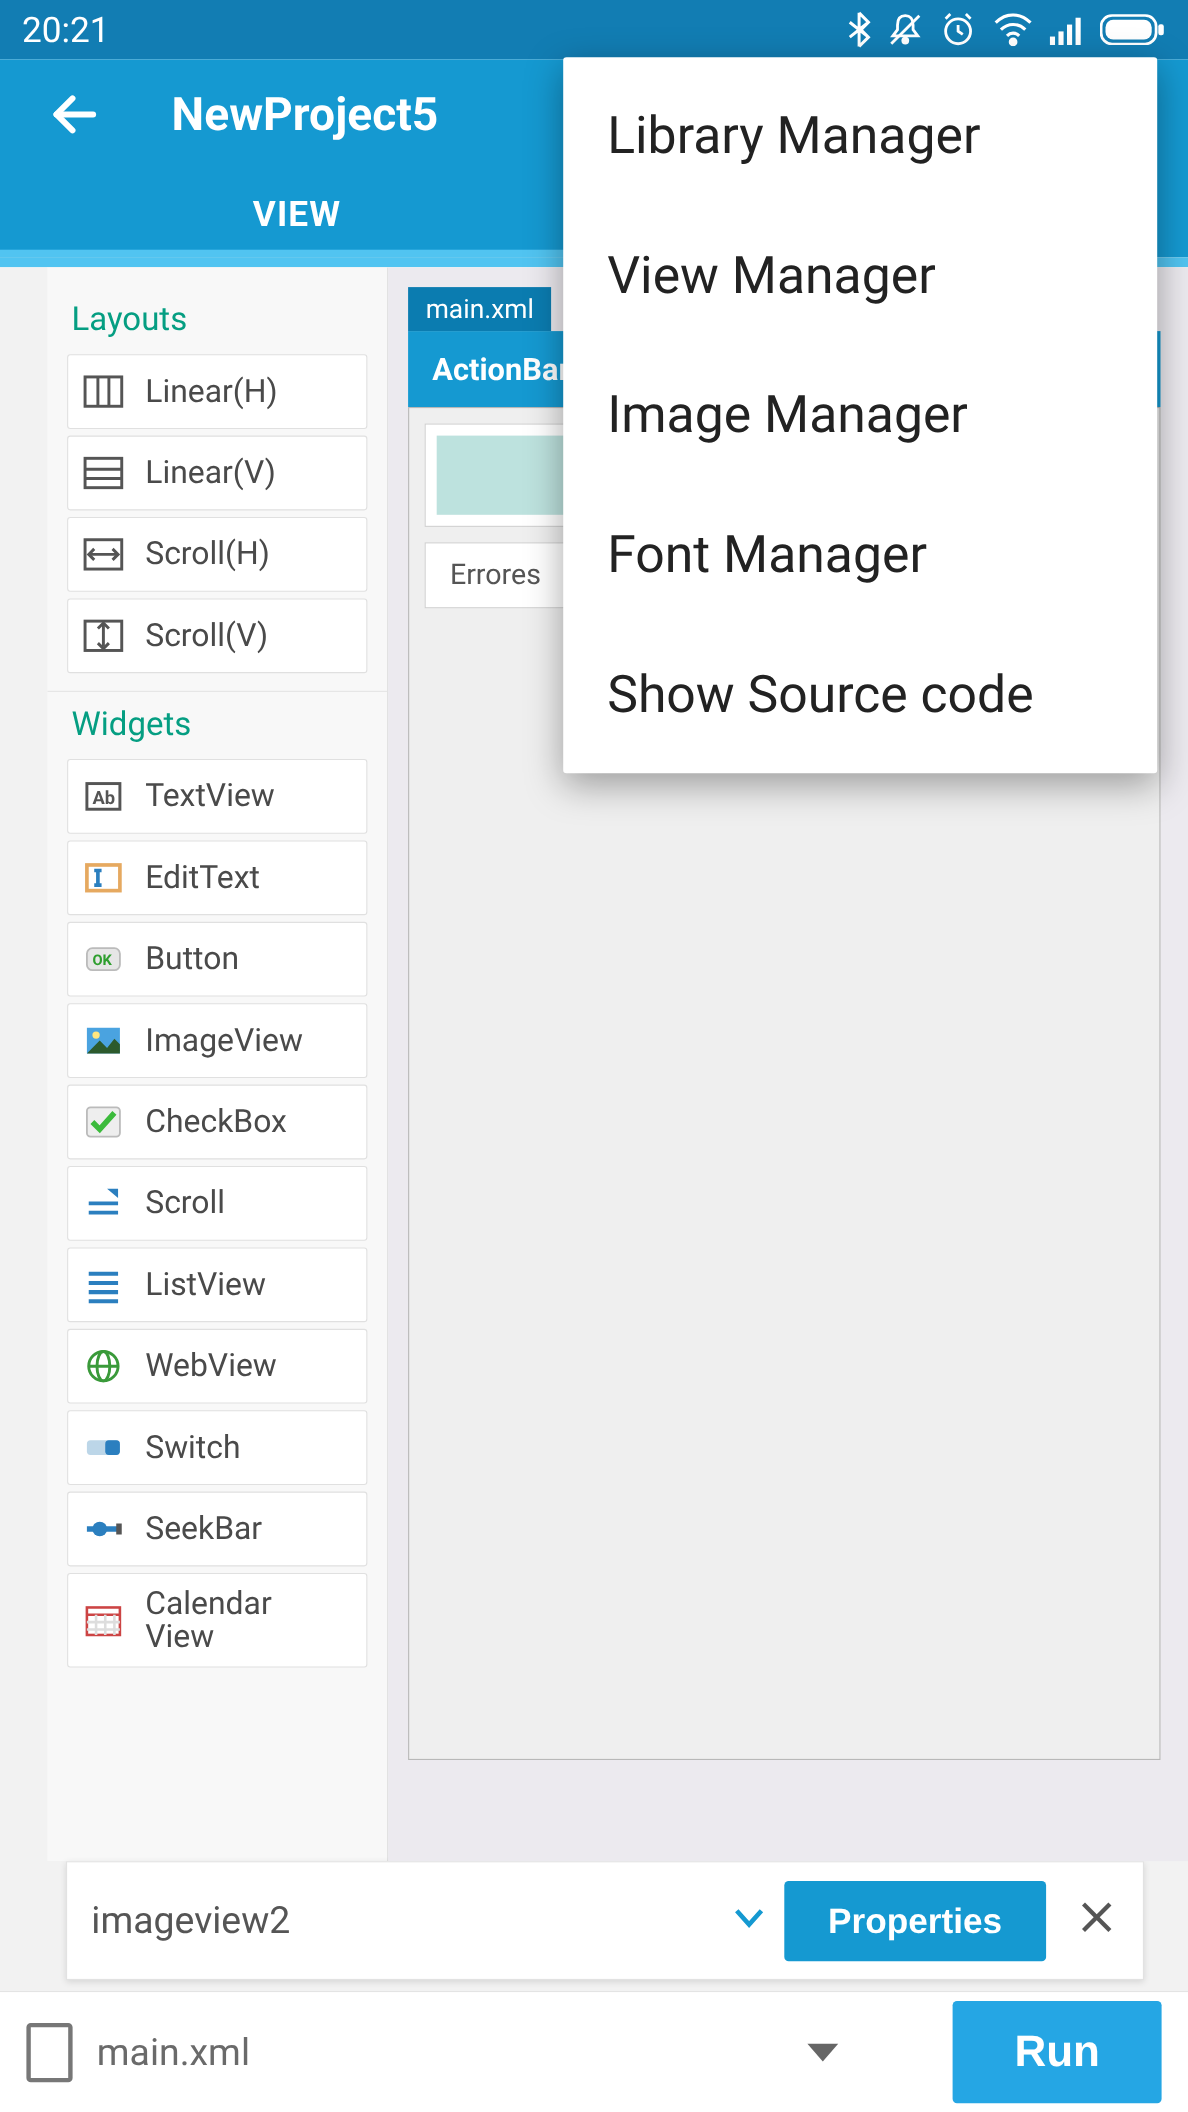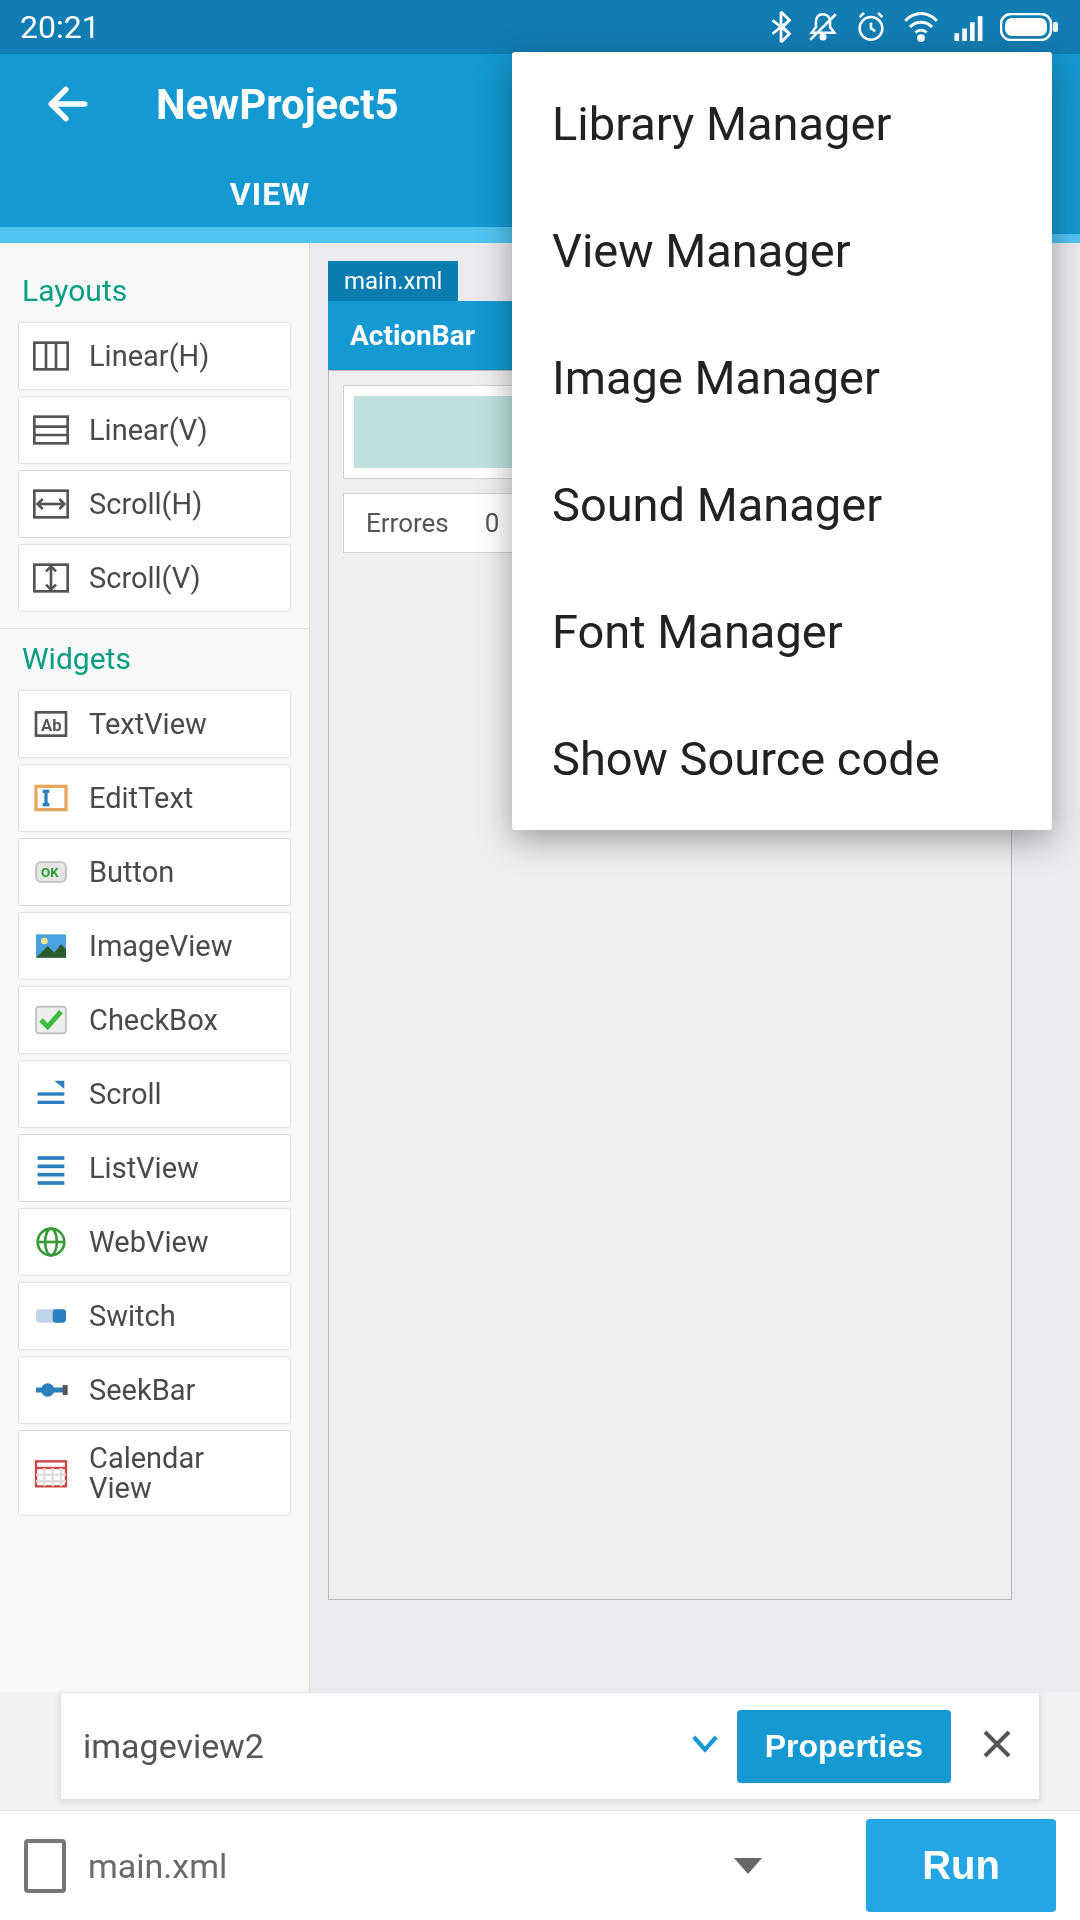--- a/index.html
+++ b/index.html
@@ -76,20 +76,21 @@
     display: flex;
     overflow: hidden;
   }
   
   .sidebar {
     width: 310px;
     background: #f8f8f8;
     border-right: 1px solid #ddd;
     padding: 18px 18px 0 18px;
     overflow: hidden;
+    margin-left: 43px;
   }
   .sidebar h3 {
     color: #059e82;
     font-size: 30px;
     font-weight: 400;
     margin: 12px 0 14px 4px;
   }
   .palette-item {
     background: #fff;
     border: 1px solid #e0e0e0;
@@ -169,21 +170,21 @@
     display:flex;
     align-items:center;
     padding: 0 14px 0 22px;
     gap: 18px;
   }
   .sel-bar .sel-name { font-size: 34px; color:#555; flex:1; }
   .sel-bar .sel-caret { color:#1599d1; }
   .sel-bar .props-btn {
     background:#1599d1; color:#fff; border:none;
     font-size: 32px; font-weight:700;
-    padding: 18px 28px; border-radius:4px;
+    padding: 18px 40px; border-radius:4px;
   }
   .sel-bar .close-x { font-size: 46px; color:#555; padding:0 10px; font-weight:300; }
   
   .run-bar {
     height: 110px;
     background:#fff;
     border-top:1px solid #e4e4e4;
     display:flex;
     align-items:center;
     padding: 0 24px;
@@ -483,16 +484,15 @@
     <span class="caret-down"></span>
     <div style="width:60px"></div>
     <button class="run-btn">Run</button>
   </div>
 </div>
 
 <div class="popup">
   <div class="menu-item">Library Manager</div>
   <div class="menu-item">View Manager</div>
   <div class="menu-item">Image Manager</div>
-  <div class="menu-item">Sound Manager</div>
   <div class="menu-item">Font Manager</div>
   <div class="menu-item">Show Source code</div>
 </div>
 
 </body></html>

